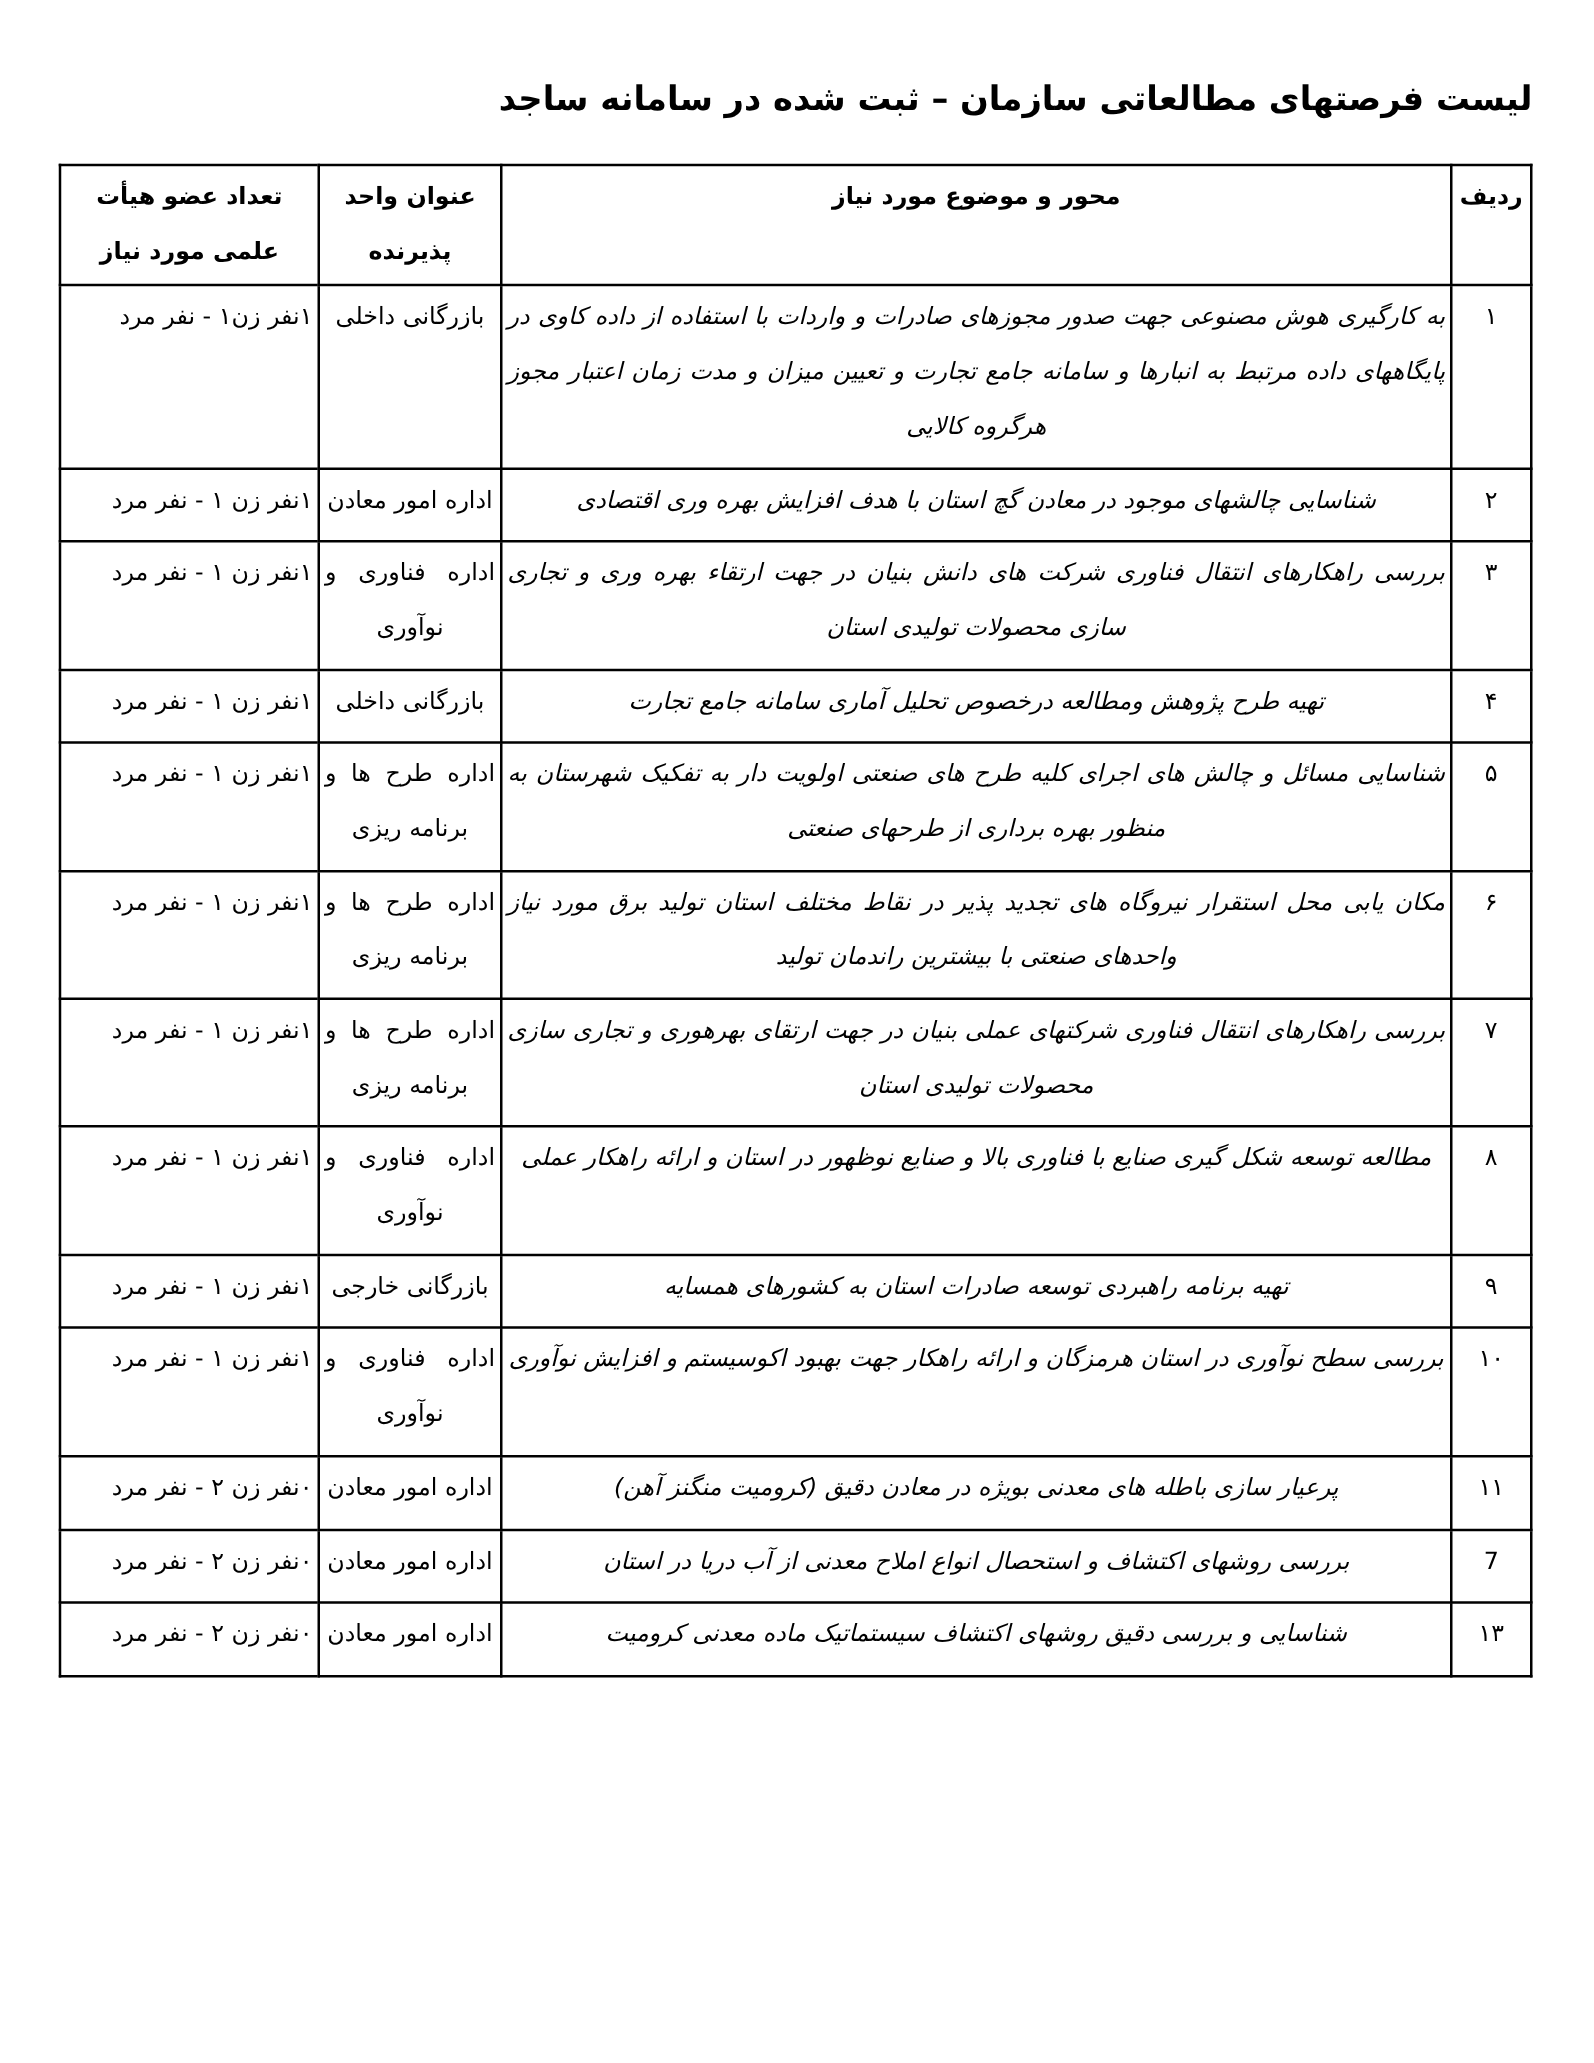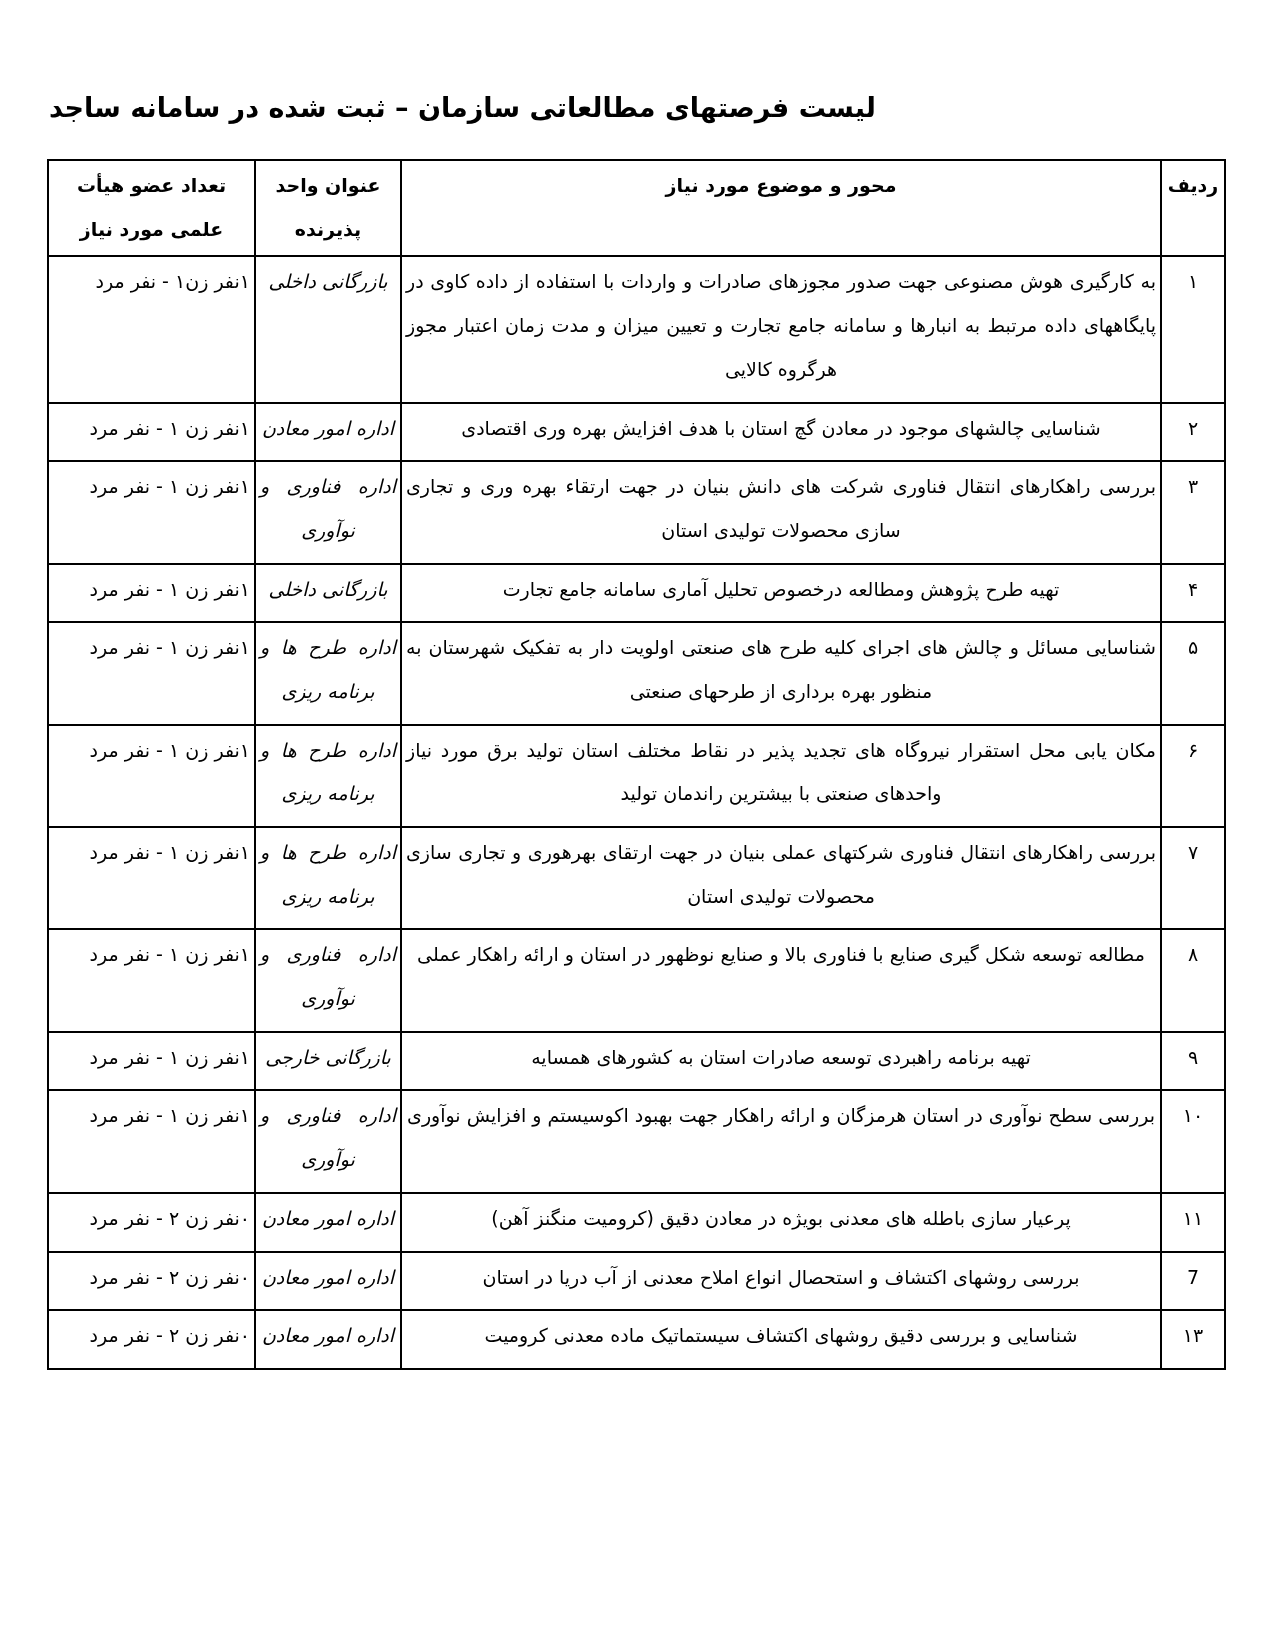--- a/index.html
+++ b/index.html
@@ -9,24 +9,24 @@
     min-height: 1650px;
     background: #ffffff;
     color: #000000;
     font-family: "DejaVu Sans", sans-serif;
     direction: rtl;
   }
   .page {
     padding: 0 49px 30px 49px;
   }
   .doc-title {
-    margin: 90px 0 34px 0;
+    margin: 62px 0 34px 0;
     font-size: 27px;
     font-weight: bold;
-    text-align: left;
+    text-align: right;
     line-height: 1.3;
   }
   table.opportunities {
     width: 100%;
     border-collapse: collapse;
     table-layout: fixed;
     font-size: 19px;
   }
   table.opportunities th,
   table.opportunities td {
@@ -37,22 +37,22 @@
     overflow: hidden;
   }
   table.opportunities th {
     font-weight: bold;
     text-align: center;
     white-space: pre-line;
     padding-bottom: 4px;
   }
   table.opportunities th.hdr-bold { font-weight: bold; }
   td.c-no    { text-align: center; }
-  td.c-topic { text-align: justify; text-align-last: center; }
-  td.c-unit  { text-align: justify; text-align-last: center; padding-left: 2px; padding-right: 2px; font-style: italic; }
+  td.c-topic { text-align: justify; text-align-last: center; font-style: italic; }
+  td.c-unit  { text-align: justify; text-align-last: center; padding-left: 2px; padding-right: 2px; }
   td.c-count { text-align: right; padding-left: 2px; padding-right: 2px; }
   col.col-no    { width: 64px; }
   col.col-topic { width: 760px; }
   col.col-unit  { width: 146px; }
   col.col-count { width: 207px; }
 </style>
 </head>
 <body>
 
 <div class="page">

